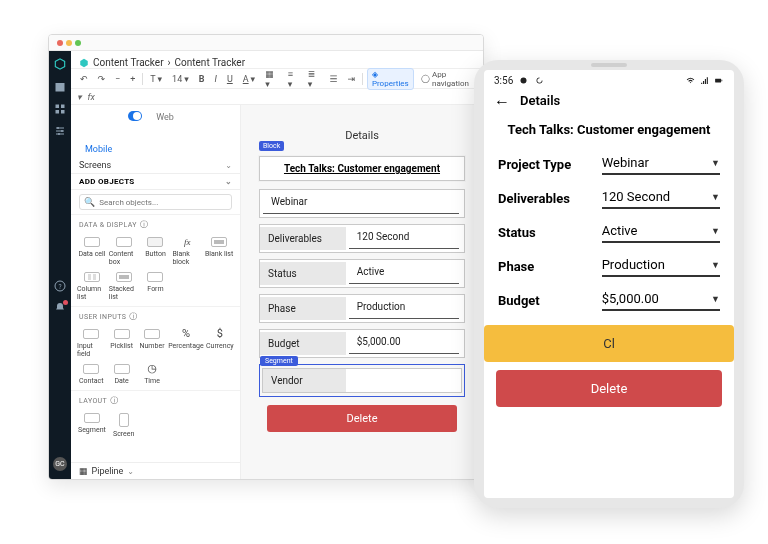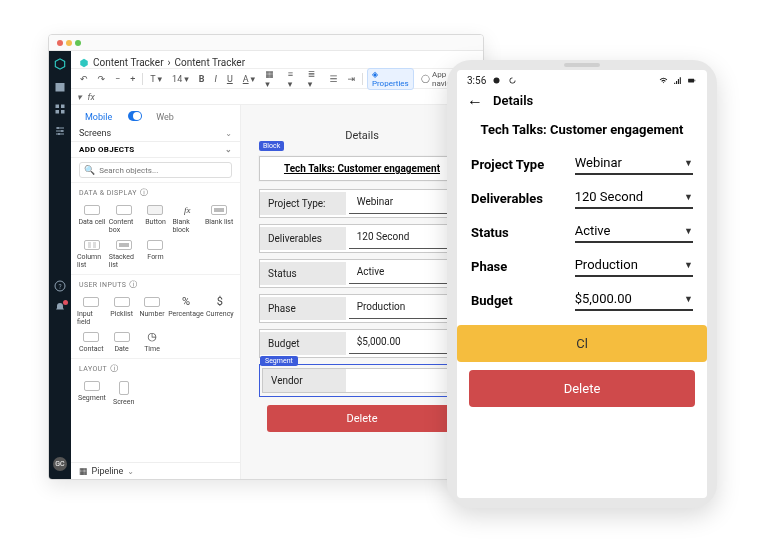--- a/index.html
+++ b/index.html
@@ -28,21 +28,21 @@
   .crumbs { height:18px; display:flex; align-items:flex-end; padding:0 8px; font-size:10px; color:#333; border-bottom:1px solid #eee; gap:4px; }
   .toolbar { height:20px; display:flex; align-items:center; gap:4px; padding:0 6px; border-bottom:1px solid #eee; font-size:9px; color:#555; }
   .toolbar .tbtn { padding:1px 3px; border-radius:2px; display:flex; align-items:center; gap:2px; }
   .toolbar .pill { background:#e9f2ff; color:#1a73e8; border:1px solid #c5dcfb; font-size:8px; padding:1px 4px; border-radius:3px; }
   .fxrow { height:16px; display:flex; align-items:center; gap:6px; padding:0 6px; border-bottom:1px solid #eee; font-size:9px; color:#666; font-style:italic; }
 
   .body { flex:1; display:flex; min-height:0; }
   .sidepanel { width: 170px; border-right:1px solid #eee; display:flex; flex-direction:column; }
   .tabs { display:flex; gap:8px; padding:4px 8px 0; font-size:9px; }
   .tabs .tab { padding:3px 6px; color:#777; }
-  .tabs .tab.active { color:#1a73e8; }
+  .tabs .tab.active { color:#1a73e8;margin-top:32px; }
   .tabs .toggle { width:14px; height:10px; border-radius:5px; background:#1a73e8; position:relative; margin:2px 0 0 2px; }
   .tabs .toggle::after{content:"";position:absolute;right:1px;top:1px;width:8px;height:8px;border-radius:50%;background:#fff;}
   .screens { padding:3px 8px; font-size:9px; color:#333; display:flex; justify-content:space-between; align-items:center; }
   .addobj { padding:3px 8px; font-size:8px; font-weight:700; letter-spacing:.3px; display:flex; justify-content:space-between; align-items:center; border-top:1px solid #eee; border-bottom:1px solid #eee; }
   .search { margin:4px 8px; display:flex; align-items:center; gap:4px; border:1px solid #ddd; border-radius:3px; padding:2px 4px; }
   .search input { border:none; outline:none; font-size:8px; flex:1; }
   .secthdr { padding:4px 8px 2px; font-size:7px; letter-spacing:.4px; color:#777; display:flex; align-items:center; gap:3px; border-top:1px solid #f1f1f1; }
   .palette { display:grid; grid-template-columns:repeat(5,1fr); padding:2px 6px 4px; gap:2px 2px; }
   .pal { display:flex; flex-direction:column; align-items:center; gap:3px; padding:3px 0 1px; font-size:7px; color:#444; }
   .pal .box { width:16px; height:10px; border:1px solid #bbb; border-radius:2px; position:relative; }
@@ -64,21 +64,21 @@
   .row { display:flex; align-items:center; background:#fff; border:1px solid #c9c9c9; margin-bottom:6px; }
   .row .lbl { width:42%; background:#e8e8e8; padding:6px 8px; font-size:10px; color:#222; }
   .row .val { flex:1; padding:6px 8px; font-size:10px; color:#222; border-bottom:1px solid #555; margin:0 5px 3px 3px; }
   .segtag { position:absolute; font-size:7px; background:#3b5bdb; color:#fff; padding:1px 5px; border-radius:2px; }
   .segwrap { border:1px solid #3b5bdb; padding:3px 2px 1px; position:relative; margin-bottom:8px; }
   .segwrap .segtag { top:-9px; left:0; }
   .delbtn { background:#cf4a4b; color:#fff; text-align:center; padding:7px; font-size:11px; border-radius:3px; margin:4px 8px 0; }
 
   
   .phone {
-    position:absolute; right:51px; top:60px; width:270px; height:448px;
+    position:absolute; right:24px; top:60px; width:270px; height:448px;
     background:#e7e7e7; border-radius:24px; padding:10px;
     box-shadow:0 8px 24px rgba(0,0,0,.15);
   }
   .phone::before{content:"";position:absolute;top:3px;left:50%;transform:translateX(-50%);width:36px;height:4px;border-radius:2px;background:#cfcfcf;}
   .pscreen { background:#fff; border-radius:4px; height:100%; display:flex; flex-direction:column; overflow:hidden; }
   .pstatus { display:flex; justify-content:space-between; align-items:center; padding:5px 10px 2px; font-size:10px; color:#222; }
   .pstatus .icons { display:flex; gap:3px; align-items:center; }
   .pstatus svg { width:11px; height:9px; fill:#222; }
   .phead { display:flex; align-items:center; gap:10px; padding:4px 10px 8px; font-size:13px; font-weight:600; }
   .phead .back { font-size:16px; line-height:1;}
@@ -296,21 +296,20 @@
           </div>
         </div>
 
         <div class="canvas">
           <div class="detailshdr">Details</div>
           <div class="blocktag">Block</div>
 
           <div class="card head">Tech Talks: Customer engagement</div>
 
           <div class="row">
-              <div class="lbl">Project Type:</div>
               <div class="val">Webinar</div>
             </div>
           <div class="row">
               <div class="lbl">Deliverables</div>
               <div class="val">120 Second</div>
             </div>
           <div class="row">
               <div class="lbl">Status</div>
               <div class="val">Active</div>
             </div>

